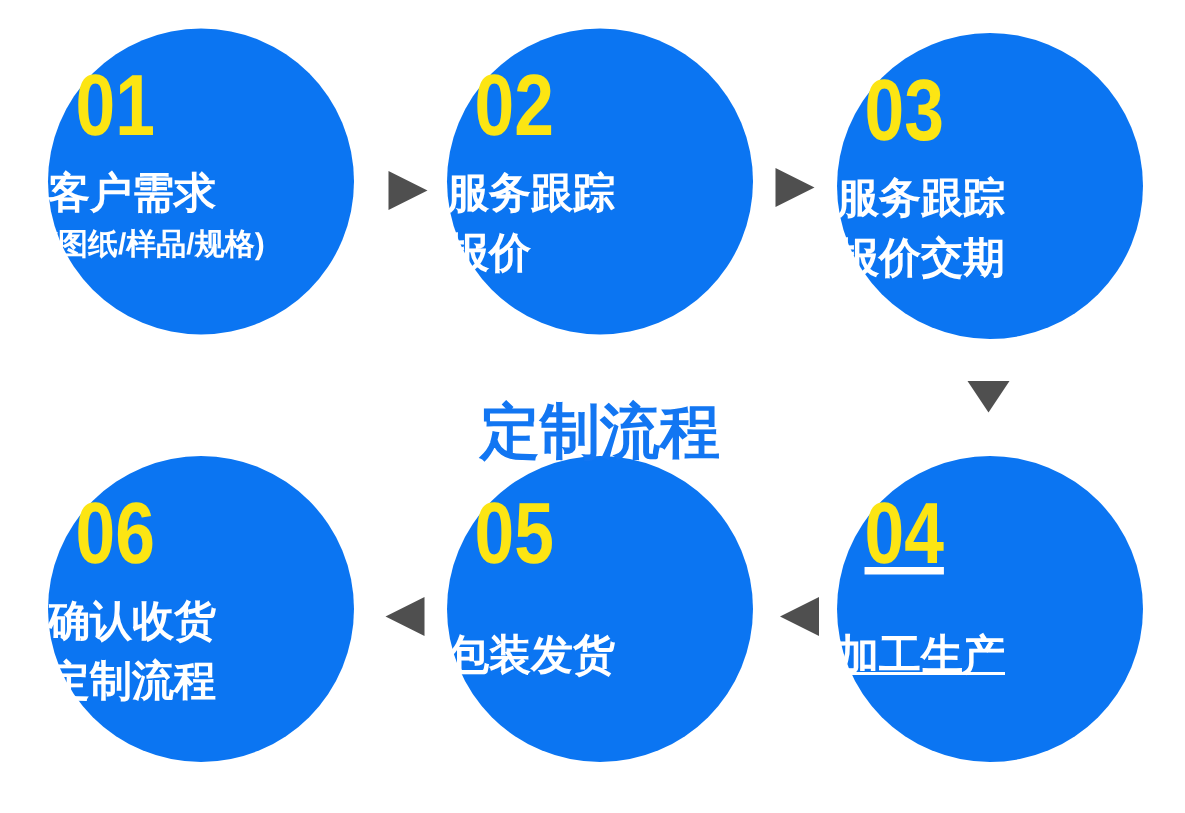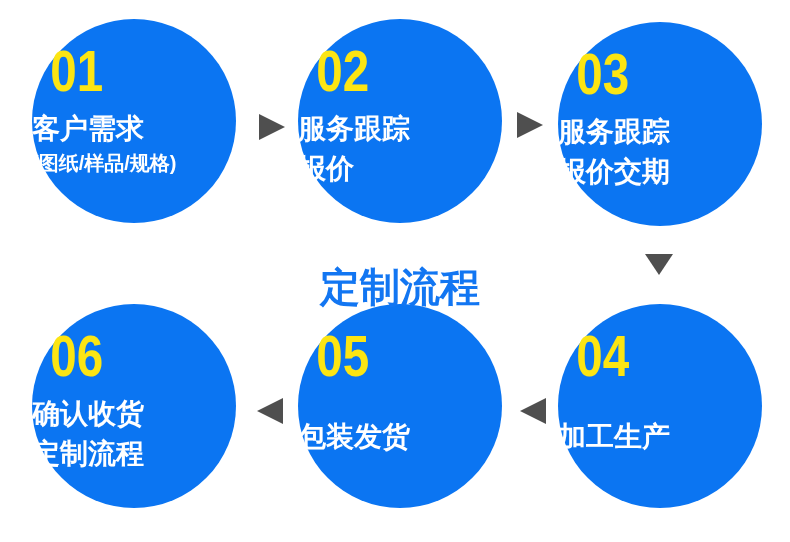--- a/index.html
+++ b/index.html
@@ -39,21 +39,21 @@
   }
   .single .lines { margin-top: 32px; }
   .c1 .l2 { font-size: 20px; }
 
   
   .c1 { left: 32px;  top: 19px; }
   .c2 { left: 298px; top: 19px; }
   .c3 { left: 558px; top: 22px; }
   .c6 { left: 32px;  top: 304px; }
   .c5 { left: 298px; top: 304px; }
-  .c4 { left: 558px; top: 304px; }
+  .c4 { left: 558px; top: 304px; text-decoration: underline; }
 
   
   .arrow { position: absolute; width: 0; height: 0; }
   .arrow.right {
     border-top: 13px solid transparent;
     border-bottom: 13px solid transparent;
     border-left: 26px solid var(--arrow_gray, #4F4F4F);
   }
   .arrow.left {
     border-top: 13px solid transparent;

